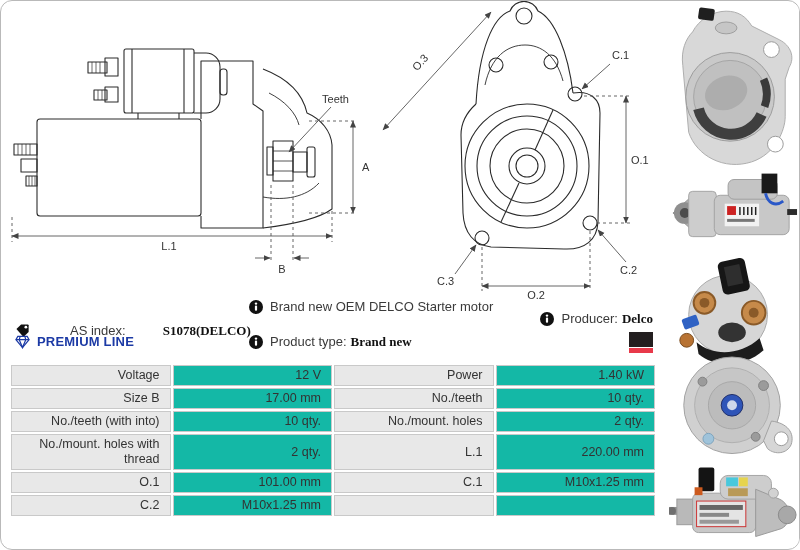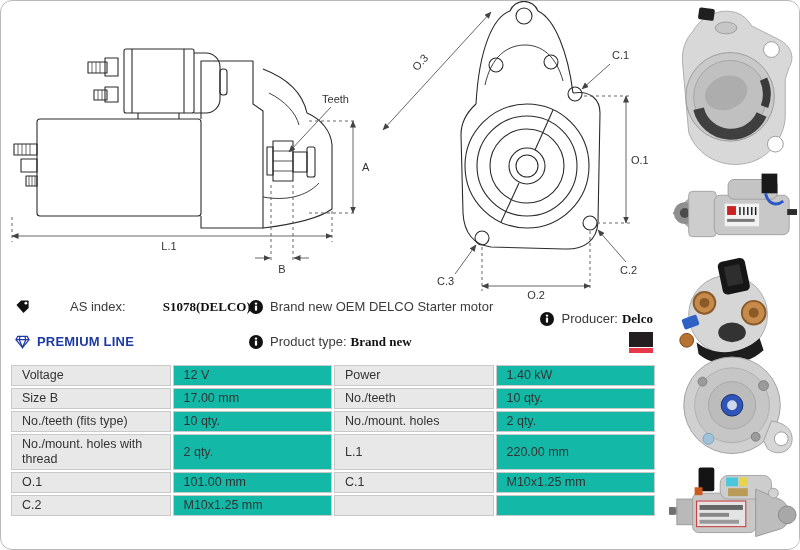--- a/index.html
+++ b/index.html
@@ -7,21 +7,21 @@
   .card{position:relative;width:798px;height:548px;border:1px solid #b9b9b9;border-radius:12px;background:#fff;overflow:hidden;}
   .abs{position:absolute;}
   
   .inforow{position:absolute;display:flex;align-items:center;gap:7px;font-size:13px;color:#3a3a3a;height:17px;}
   .inforow b{color:#111;}
   .inforow .sep{margin-left:-3px;font-family:Liberation Serif, serif;}
   .icon{display:inline-flex;align-items:center;justify-content:center;width:15px;height:15px;flex:0 0 auto;}
   .premium{color:#1c3aa5;font-weight:bold;letter-spacing:.2px;}
   
   table.specs{position:absolute;left:8px;top:362px;width:648px;border-collapse:separate;border-spacing:2px;table-layout:fixed;}
-  table.specs td{border:1px solid #c9c9c9;font-size:12.5px;line-height:15px;color:#333;padding:2px 10px;vertical-align:middle;}
+  table.specs td{border:1px solid #c9c9c9;font-size:12.5px;line-height:15px;color:#333;text-align:right;padding:2px 10px;vertical-align:middle;}
   td.lbl{background:#e8e8e8;}
   td.val{background:#14b8a6;}
   
   .drawing text{fill:#333;font-family:"Liberation Sans",sans-serif;font-size:11px;}
   
   figure{margin:0;}
   .photo{position:absolute;left:668px;width:130px;background:#fff;}
 </style>
 </head>
 <body>
@@ -244,21 +244,21 @@
       <path d="M88,26 L112,36 C124,41 126,60 114,66 L88,74 Z" fill="#bdbdbd" stroke="#9a9a9a"></path>
       <circle cx="120" cy="52" r="9" fill="#a8a8a8" stroke="#8a8a8a"></circle>
       <circle cx="106" cy="30" r="5" fill="#d2d2d2" stroke="#a2a2a2"></circle>
       <rect x="28" y="38" width="50" height="26" fill="#e4e4e4" stroke="#cc3333"></rect>
       <rect x="31" y="42" width="44" height="5" fill="#666"></rect>
       <rect x="31" y="50" width="30" height="4" fill="#888"></rect>
       <rect x="31" y="57" width="40" height="4" fill="#999"></rect>
     </svg>
   </figure>
 
-  <div class="inforow" style="left:14px;top:297px;gap:40px;">
+  <div class="inforow" style="left:14px;top:321px;gap:40px;">
     <span class="icon">
       <svg width="15" height="15" viewBox="0 0 16 16">
           <path d="M1.5,6.5 L6.5,1.5 L13.5,1.5 Q14.5,1.5 14.5,2.5 L14.5,9.5 L9,15 Z" fill="#111"></path>
           <circle cx="11.6" cy="4.4" r="1.5" fill="#fff"></circle>
         </svg>
     </span>
     <span>AS index:</span>
     <b class="sep">S1078(DELCO)</b>
   </div>
 
@@ -322,21 +322,21 @@
         <td class="lbl">Power</td>
         <td class="val">1.40 kW</td>
       </tr>
       <tr>
         <td class="lbl">Size B</td>
         <td class="val">17.00 mm</td>
         <td class="lbl">No./teeth</td>
         <td class="val">10 qty.</td>
       </tr>
       <tr>
-        <td class="lbl">No./teeth (fits type)</td>
+        <td class="lbl">No./teeth (with into)</td>
         <td class="val">10 qty.</td>
         <td class="lbl">No./mount. holes</td>
         <td class="val">2 qty.</td>
       </tr>
       <tr>
         <td class="lbl">No./mount. holes with thread</td>
         <td class="val">2 qty.</td>
         <td class="lbl">L.1</td>
         <td class="val">220.00 mm</td>
       </tr>

